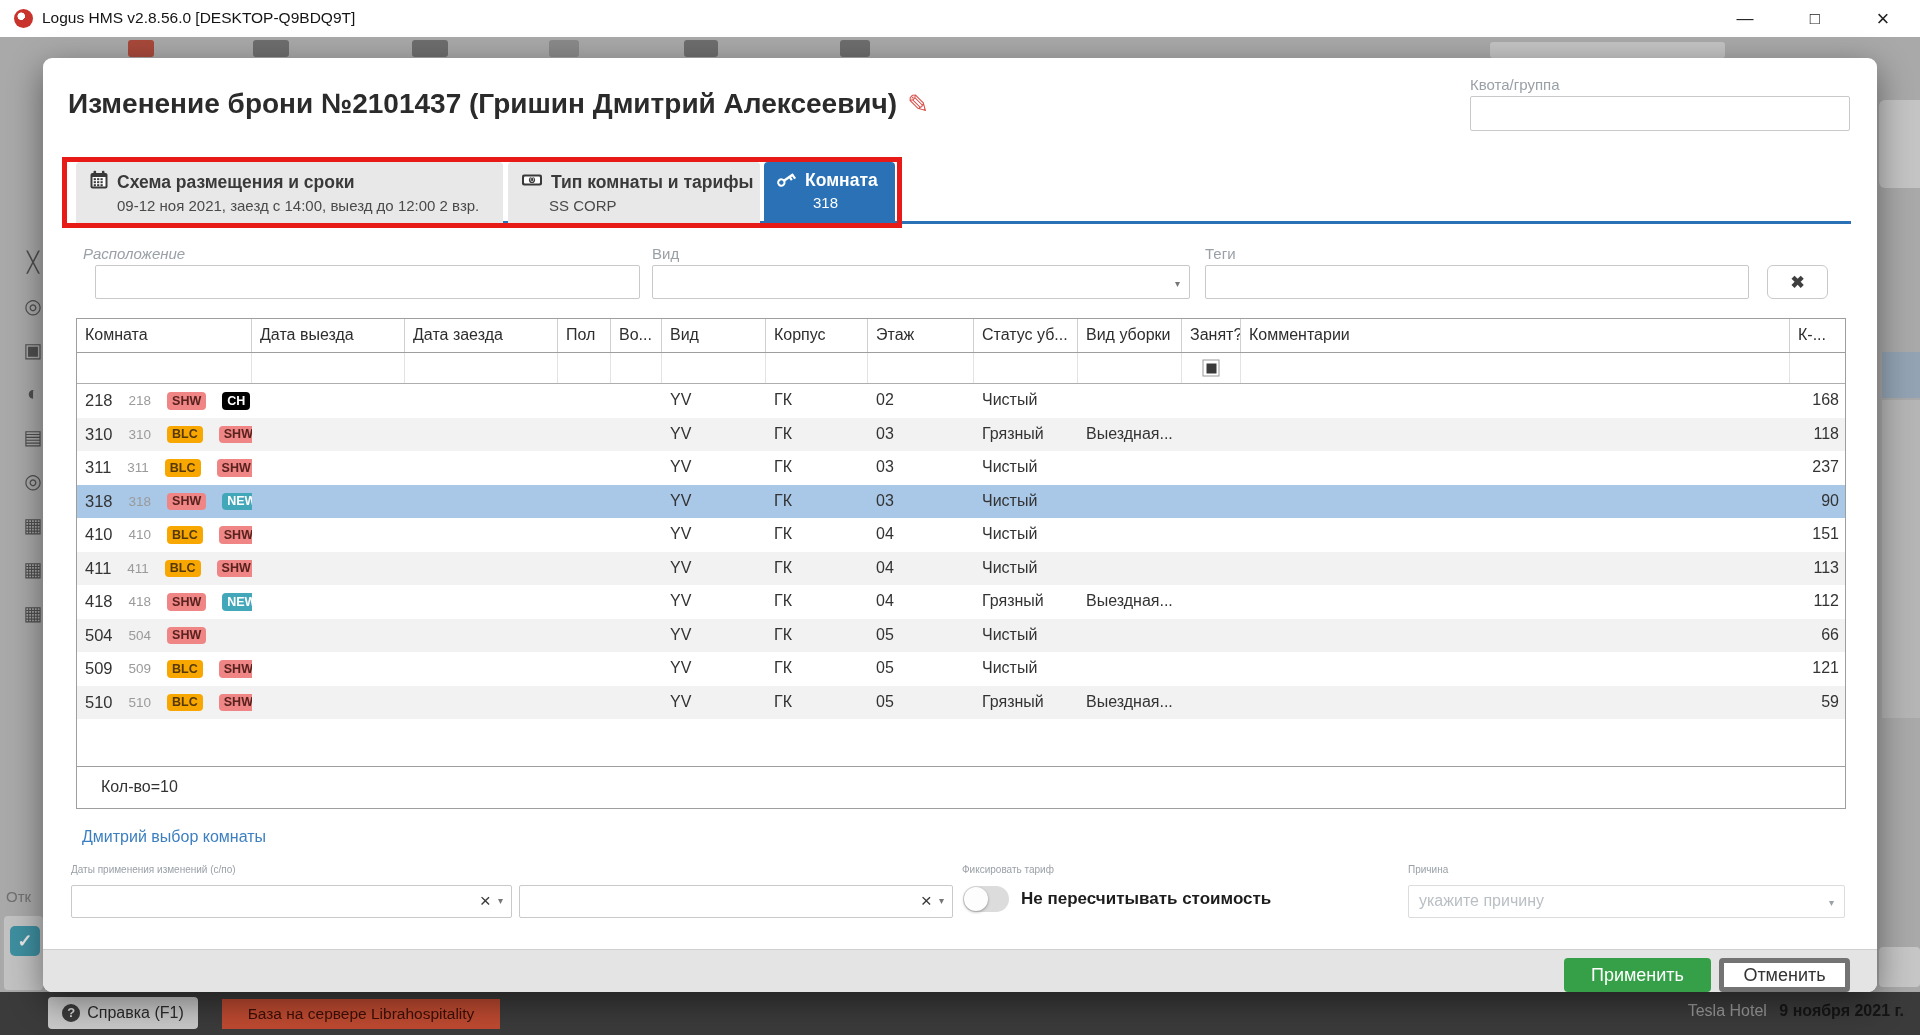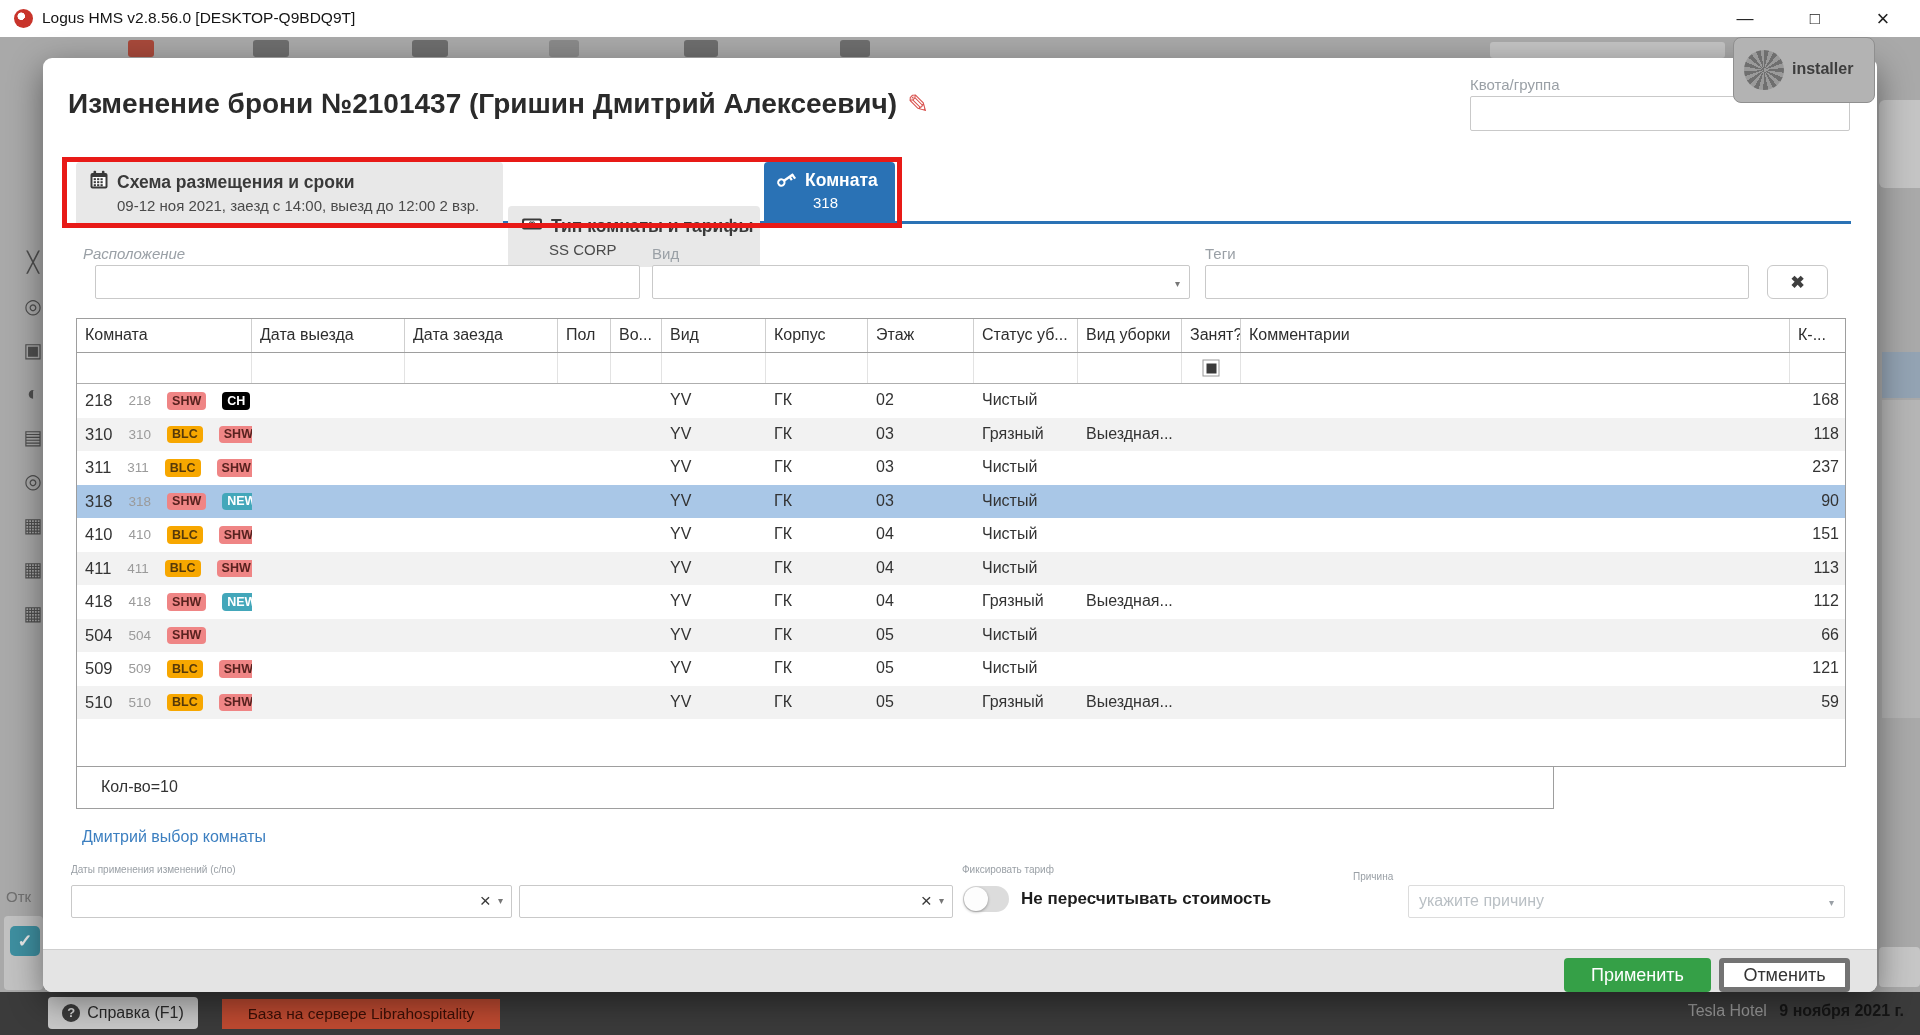--- a/index.html
+++ b/index.html
@@ -46,21 +46,21 @@
          box-shadow:0 10px 34px rgba(0,0,0,.45);z-index:20;}
   .m-title{position:absolute;left:25px;top:30px;font-size:28px;font-weight:bold;color:#2b2b2b;}
   .pencil{color:#d9534f;font-weight:normal;margin-left:10px;font-size:26px;}
   .quota-label{position:absolute;left:1427px;top:18px;font-size:15px;color:#9aa0a6;}
   .quota-input{position:absolute;left:1427px;top:38px;width:380px;height:35px;border:1px solid #c9c9c9;border-radius:2px;
                font-size:16px;padding:0 8px;color:#333;}
 
   
   .tab-underline{position:absolute;left:33px;top:163px;width:1775px;height:3px;background:#2a72b5;}
   .tab{position:absolute;top:104px;height:61px;background:#e8e8e8;border-radius:4px 4px 0 0;padding:8px 10px 0 13px;cursor:pointer;}
-  .tab1{left:33px;width:427px;} .tab2{left:465px;width:252px;margin-top:44px;}
+  .tab1{left:33px;width:427px;} .tab2{left:465px;width:252px;}
   .tab3{left:721px;width:131px;background:#2a72b5;}
   .tab-head{display:flex;align-items:center;gap:8px;}
   .tab-label{font-size:17.5px;font-weight:bold;color:#3a3a3a;white-space:nowrap;}
   .tab3 .tab-label{color:#ffffff;}
   .tab-sub{margin-left:28px;margin-top:3px;font-size:15px;color:#4a4a4a;white-space:nowrap;}
   .tab3 .tab-sub{color:#ffffff;margin-left:36px;}
   .annotation-box{position:absolute;left:19px;top:99px;width:840px;height:71px;border:5px solid #e81a17;z-index:6;pointer-events:none;}
 
   
   .f-label{position:absolute;top:187px;font-size:15px;color:#9aa0a6;}
@@ -84,21 +84,21 @@
   .chk .inner{width:10px;height:10px;background:#3a3a3a;}
   .tr{height:33.5px;cursor:pointer;}
   .tr.alt{background:#f2f2f2;}
   .tr.selected{background:#a9c7e7;}
   .td{font-size:16px;color:#333;padding:7px 0 0 8px;white-space:nowrap;overflow:hidden;}
   .td.num{text-align:right;padding-right:7px;padding-left:0;}
   .room-cell{display:flex;align-items:center;gap:16px;padding:0 0 0 8px;overflow:hidden;}
   .rnum{font-size:16.5px;color:#333;}
   .rnum2{font-size:13.5px;color:#9a9a9a;}
   .badge{flex:0 0 auto;font-size:12.5px;font-weight:bold;padding:2.5px 5px;border-radius:4px;line-height:1;}
-  .tfoot-box{position:absolute;left:33px;top:708px;width:1478px;height:43px;border:1px solid #9e9e9e;background:#fff;
+  .tfoot-box{position:absolute;left:33px;top:708px;width:1770px;height:43px;border:1px solid #9e9e9e;background:#fff;
              font-size:16px;color:#333;padding:11px 0 0 24px;}
 
   .clear-link{position:absolute;left:39px;top:770px;font-size:16px;color:#3c7fc0;cursor:pointer;}
 
   
   .b-label{position:absolute;top:806px;font-size:10px;color:#9aa0a6;}
   .date-input{position:absolute;top:827px;height:33px;border:1px solid #c9c9c9;border-radius:2px;background:#fff;}
   .date-ctrls{position:absolute;right:8px;top:5px;display:flex;align-items:center;gap:7px;}
   .clr{font-size:19px;color:#3a3a3a;line-height:1;}
   .arr{font-size:10px;color:#777;}
@@ -153,24 +153,20 @@
     <span>▦</span>
     <span>▦</span>
     <span>▦</span>
   </div>
 
   <div class="partial-text">Отк</div>
   <div class="left-card">
     <div class="teal-check">✓</div>
   </div>
 
-  <div class="installer-card">
-    <div class="avatar"></div>
-    <div class="installer-name">installer</div>
-  </div>
 
   <div class="statusbar">
     <div class="help-btn">
       <span class="help-q">?</span>
       <span>Справка (F1)</span>
     </div>
     <div class="db-badge">База на сервере Librahospitality</div>
     <div class="sb-right">
       <span class="sb-hotel">Tesla Hotel</span>
       <span class="sb-date">9 ноября 2021 г.</span>
@@ -516,21 +512,21 @@
         <span class="arr">▾</span>
       </div>
     </div>
 
     <div class="b-label" style="left:919px;">Фиксировать тариф</div>
     <div class="toggle">
         <div class="knob"></div>
       </div>
     <div class="fix-text">Не пересчитывать стоимость</div>
 
-    <div class="b-label" style="left:1310px;margin-top:7px;">Причина</div>
+    <div class="b-label" style="left:1365px;">Причина</div>
     <div class="reason-select">
       <span>укажите причину</span>
       <span class="reason-arrow">▾</span>
     </div>
 
     <div class="m-footer"></div>
     <div class="btn-apply">Применить</div>
     <div class="btn-cancel">Отменить</div>
   </div>
 

